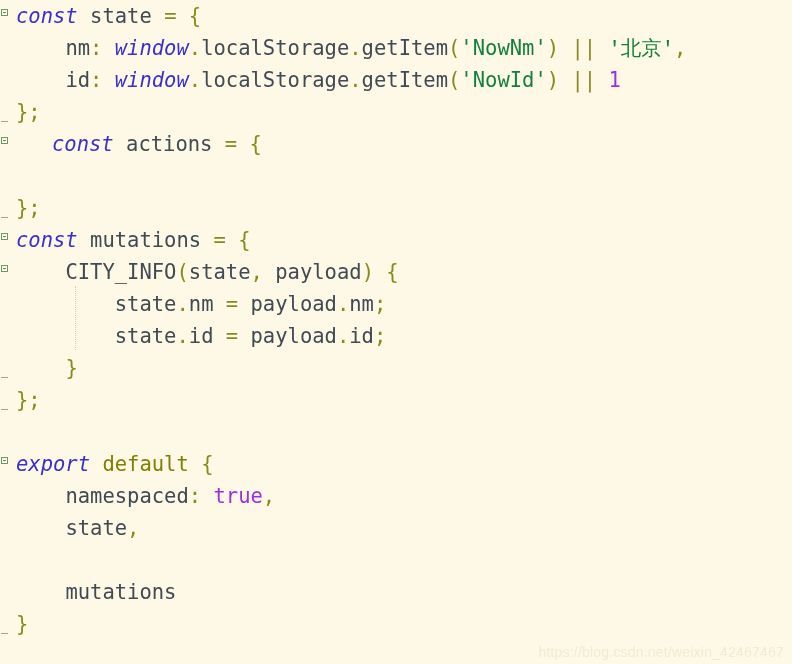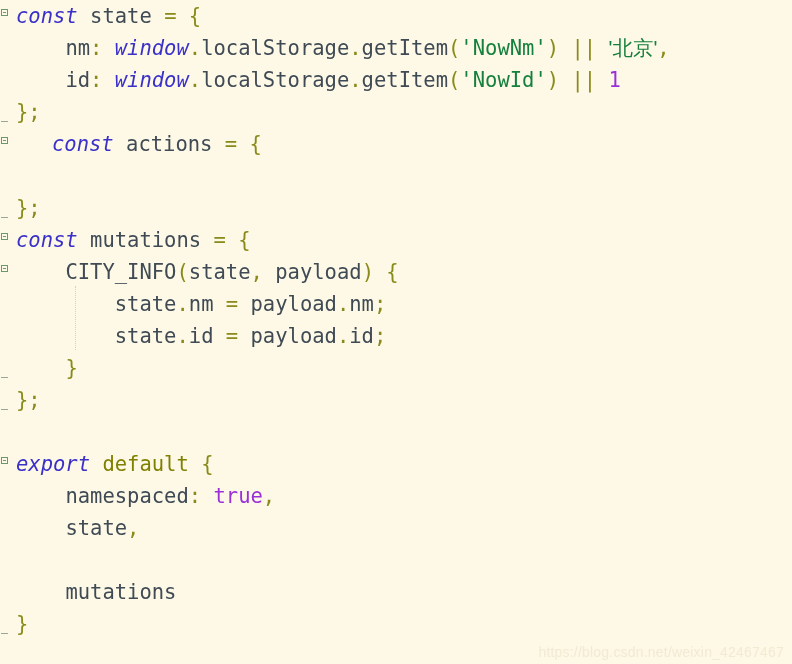--- a/index.html
+++ b/index.html
@@ -82,21 +82,21 @@
   }
 
   
   .kw   { color: #3b31c9; font-style: italic; }  
   .kw2  { color: #808000; }                      
   .pun  { color: #8a8a1a; }                      
   .id   { color: #3f4a54; }                      
   .str  { color: #15803d; }                      
   .num  { color: #9b30d9; }                      
 
-  .cjk { font-family: Liberation Sans, sans-serif; }
+  .cjk { font-family: Liberation Mono, monospace; }
 
   #watermark {
     position: absolute;
     right: 8px;
     bottom: 4px;
     font-family: "Liberation Sans", sans-serif;
     font-size: 14px;
     color: #f2ead2;
     letter-spacing: 0.2px;
     user-select: none;

